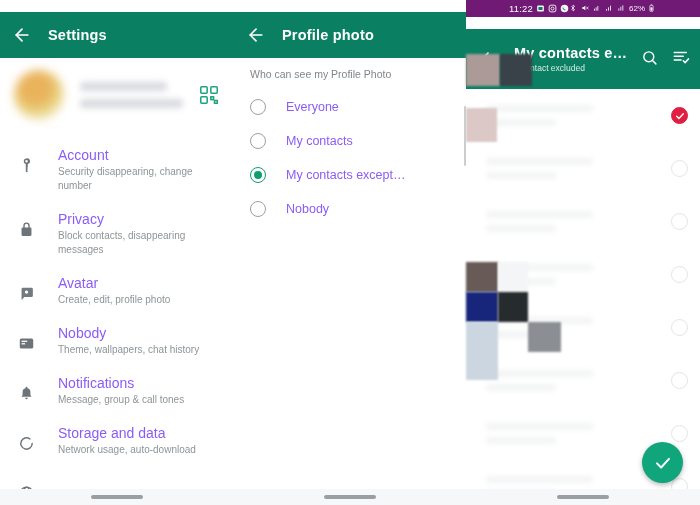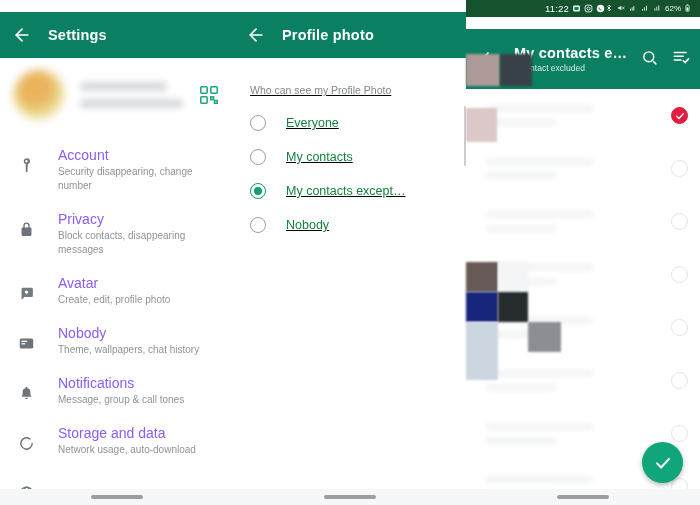--- a/index.html
+++ b/index.html
@@ -48,25 +48,25 @@
     color: #d8ece5;
     margin-top: 2px;
     white-space: nowrap;
   }
   .titlewrap { display: flex; flex-direction: column; justify-content: center; min-width: 0; flex: 1; }
   .appbar-actions { display: flex; align-items: center; gap: 14px; margin-left: 6px; }
 
   
   .statusbar {
     height: 17px;
-    background: #14532d;
+    background: #701a75;
     color: #ffffff;
     display: flex;
     align-items: center;
-    justify-content: flex-end;
+    justify-content: center;
     padding: 0 7px;
     font-size: 9px;
   }
   .sb-left, .sb-right { display: flex; align-items: center; gap: 3px; }
   .sb-time { font-size: 9.5px; letter-spacing: .2px; }
   .sb-ico { width: 9px; height: 9px; display: inline-block; opacity: .95; }
   .sb-txt { font-size: 8px; letter-spacing: 0; opacity: .95; }
 
   
   .profile-row {
@@ -102,21 +102,21 @@
     flex: 0 0 24px; width: 24px; height: 24px;
     margin-right: 20px; margin-top: 6px;
     display: flex; align-items: center; justify-content: center;
     color: #6d7479;
   }
   .set-text { flex: 1; min-width: 0; }
   .set-title { font-size: 14px; color: #8b5cf6; line-height: 16px; }
   .set-sub { font-size: 10px; color: #8d9498; line-height: 14px; margin-top: 2px; }
 
   
-  .p2-body { padding-top: 20px; position: relative; text-decoration: underline; }
+  .p2-body { padding-top: 4px; position: relative; }
   .p2-header {
     font-size: 10.5px;
     color: #7f878c;
     padding: 6px 16px 10px 16px;
   }
   .radio-row {
     display: flex;
     align-items: center;
     padding: 9px 16px;
   }
@@ -131,21 +131,21 @@
   .radio.checked { border-color: #0f9d72; }
   .radio.checked::after {
     content: "";
     position: absolute;
     left: 50%; top: 50%;
     width: 8px; height: 8px;
     margin: -4px 0 0 -4px;
     border-radius: 50%;
     background: #0f9d72;
   }
-  .radio-label { font-size: 12.5px; color: #15803d; }
+  .radio-label { font-size: 12.5px; color: #8b5cf6; }
 
   
   .p3-list { position: relative; background: #ffffff; height: 428px; overflow: hidden; }
   .contact-row {
     position: relative;
     height: 53px;
     display: flex;
     align-items: center;
     padding: 0 12px 0 10px;
   }

